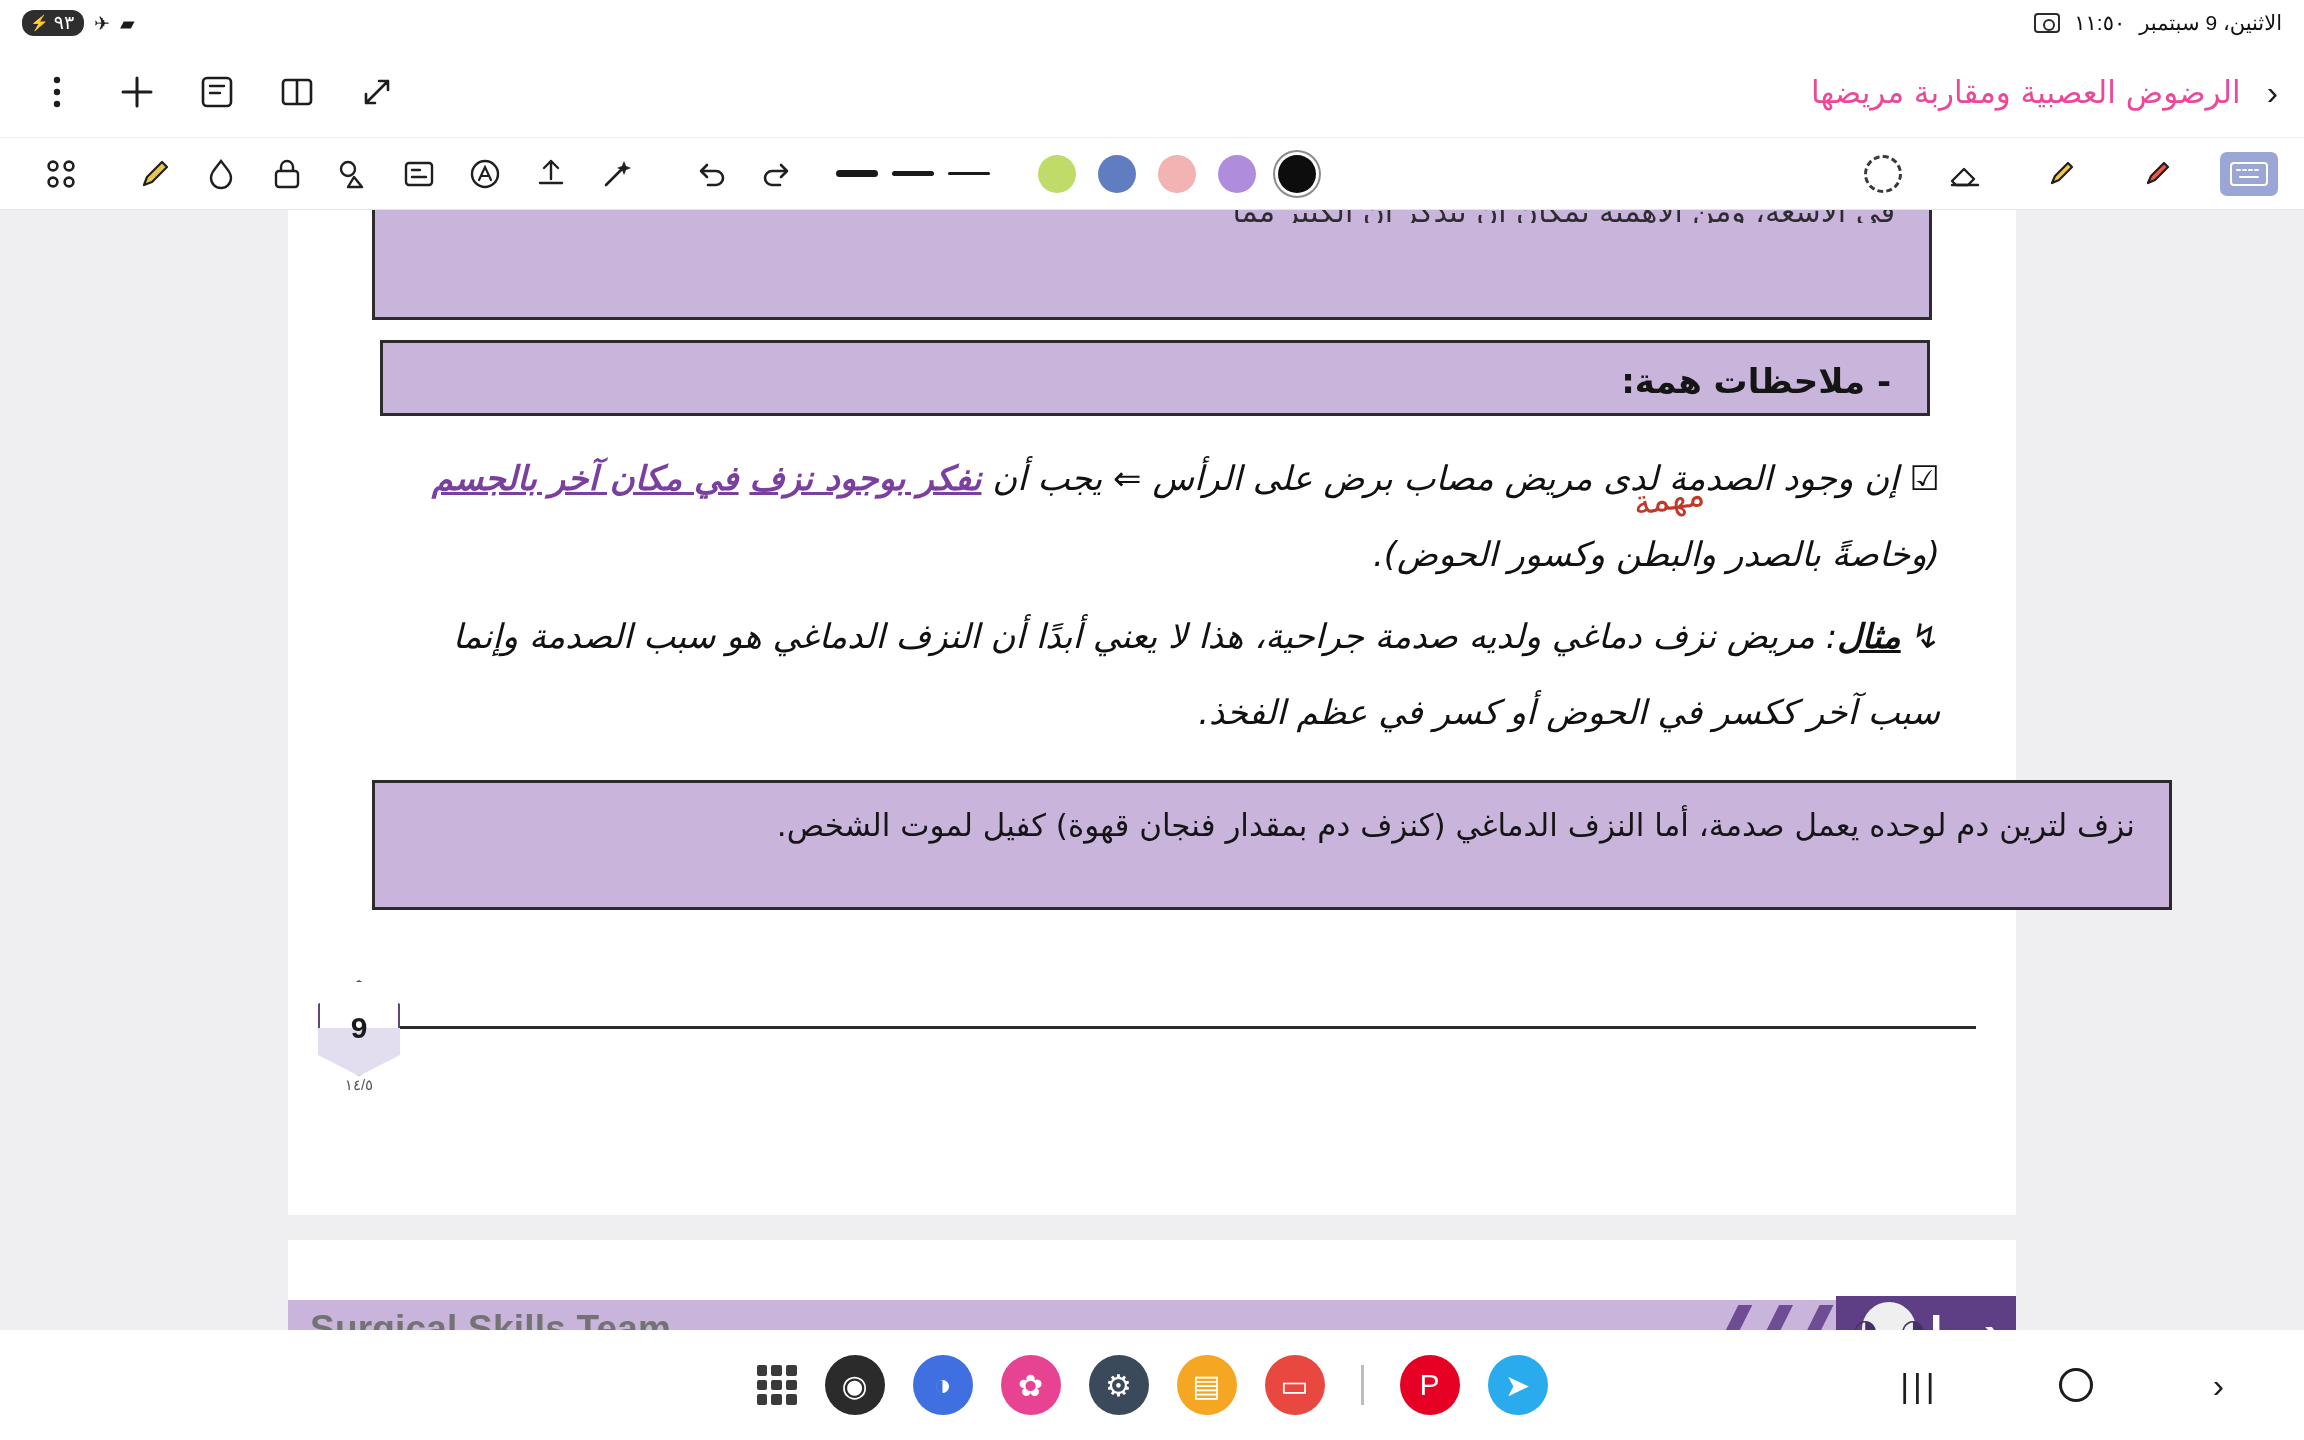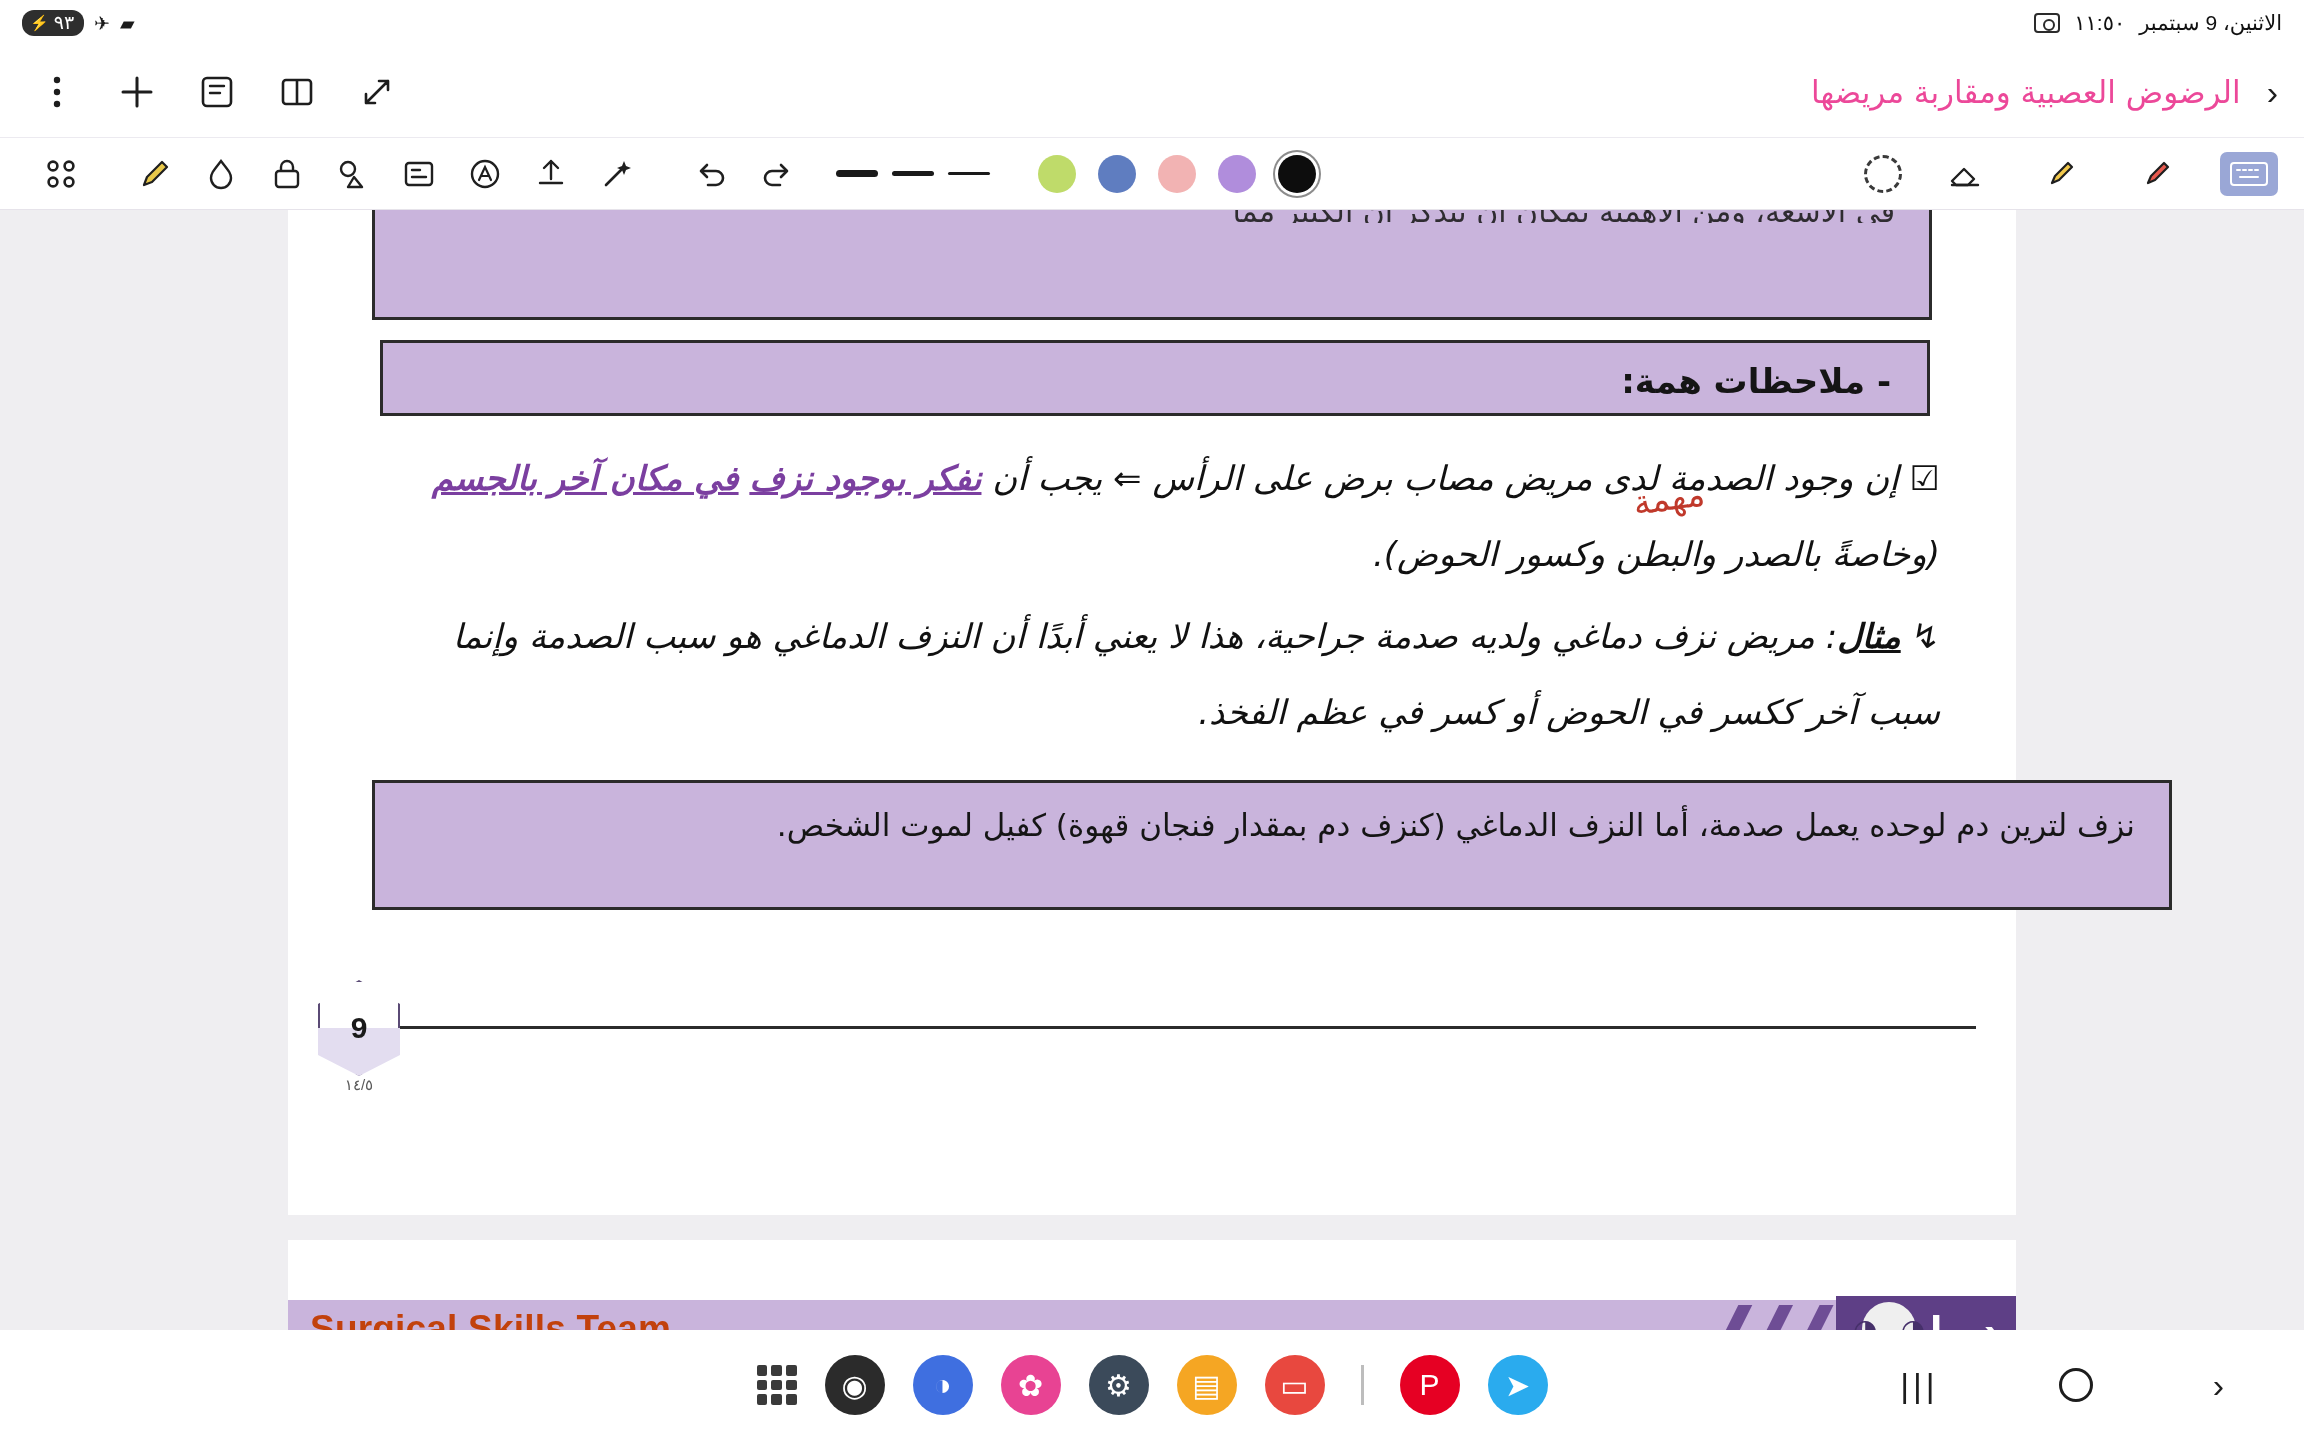--- a/index.html
+++ b/index.html
@@ -155,21 +155,21 @@
     font-size: 30px; font-weight: bold; color: #1a1a1a; z-index: 3; }
   .hex-sub { position: absolute; left: 30px; top: 96px; width: 82px; text-align: center;
     font-size: 15px; color: #5a5a5a; }
 
   
   .footer-band {
     position: absolute; left: 0; top: 60px; width: 1728px; height: 66px;
     background: #c9b4dc;
   }
   .footer-title {
-    position: absolute; left: 22px; top: 68px; font-size: 37px; font-weight: bold; color: #c2410c;
+    position: absolute; left: 22px; top: 68px; font-size: 37px; font-weight: bold; color: #737373;
     letter-spacing: 0.2px;
   }
   .logo-block {
     position: absolute; right: 0px; top: 46px; height: 86px; display: flex; align-items: center;
   }
   .logo-chevrons { font-size: 58px; color: #6e4d95; letter-spacing: -8px; line-height: 1; }
   .logo-pill {
     background: #5e3f86; color: #fff; height: 66px; display: flex; align-items: center;
     padding: 0 18px 0 26px; gap: 14px; font-size: 36px; font-weight: bold;
     font-family: "DejaVu Sans", sans-serif; direction: rtl;

